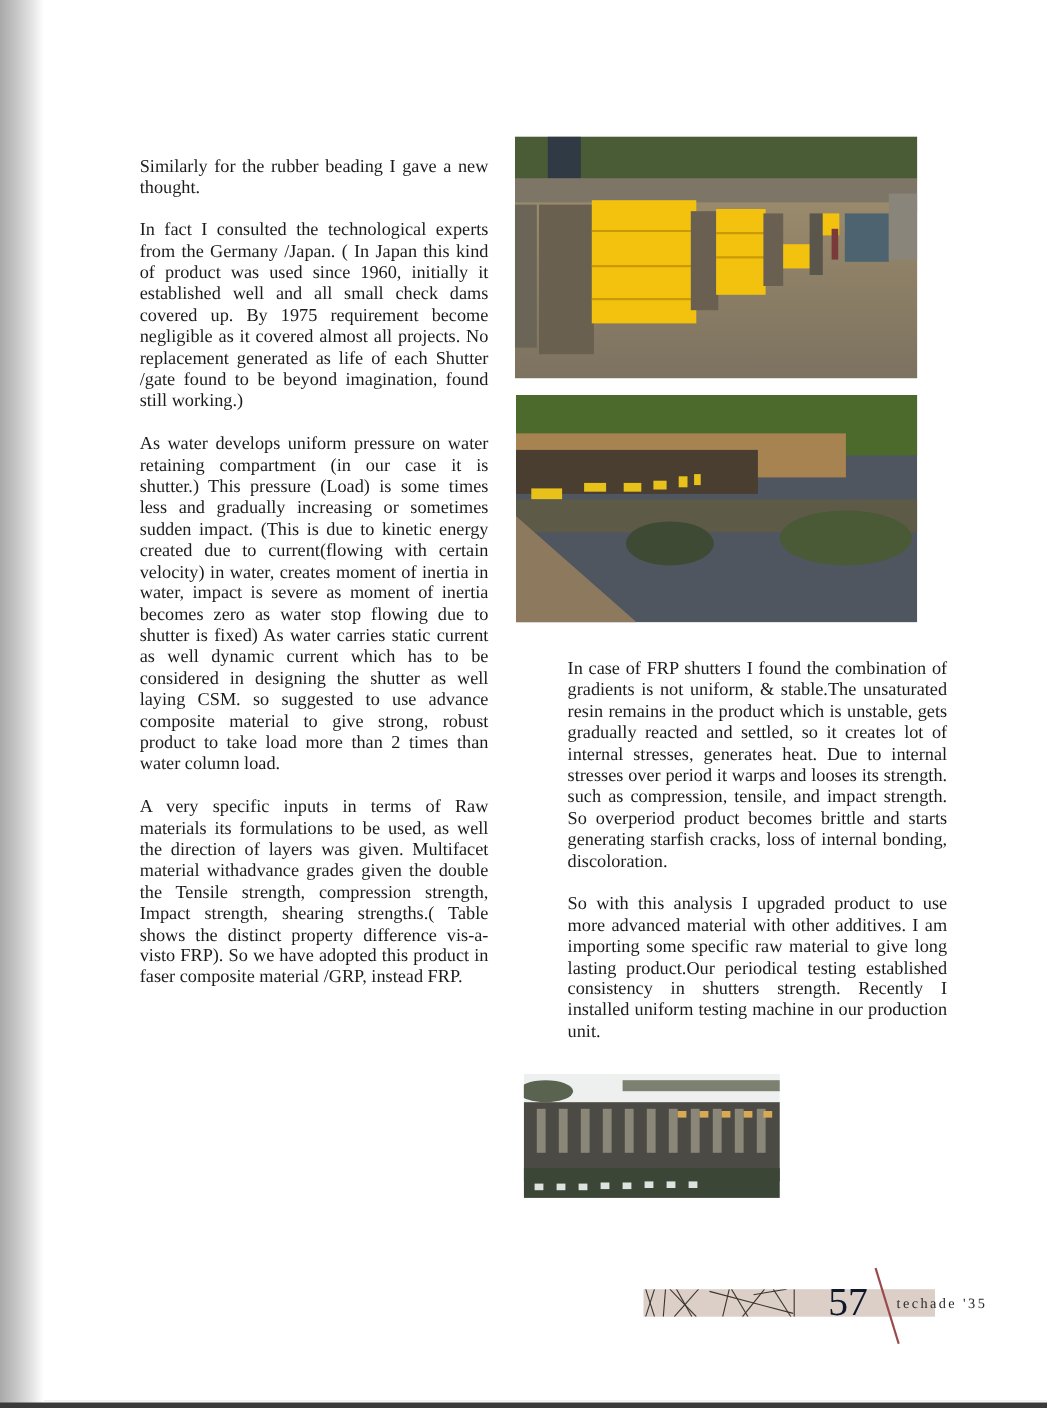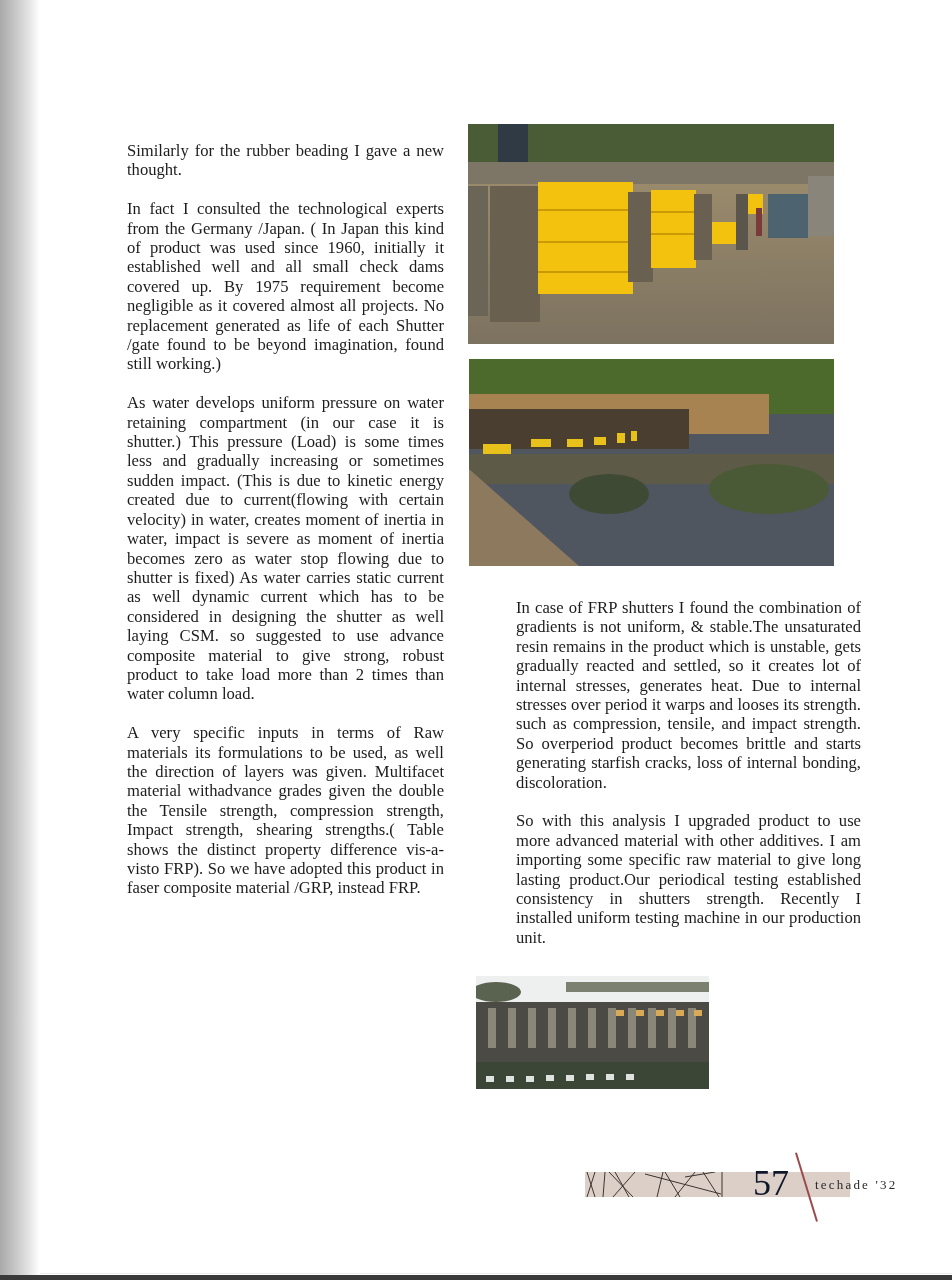--- a/index.html
+++ b/index.html
@@ -175,14 +175,14 @@
         <line x1="78" y1="0" x2="72" y2="25"></line>
       <line x1="80" y1="0" x2="95" y2="25"></line>
         <line x1="110" y1="0" x2="90" y2="25"></line>
       <line x1="100" y1="5" x2="130" y2="0"></line>
         <line x1="118" y1="0" x2="134" y2="25"></line>
       <line x1="137" y1="0" x2="137" y2="25"></line>
     </g>
   </svg>
   <div class="page-num">57</div>
   <div class="slash"></div>
-  <div class="mag">techade '32</div>
+  <div class="mag">techade '35</div>
 </div>
 
 </body></html>

